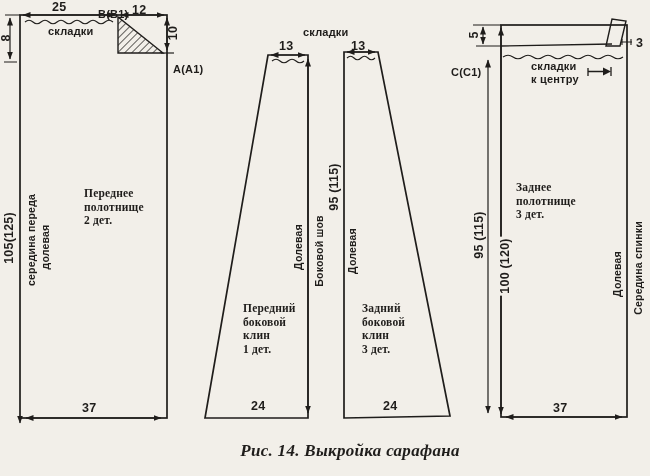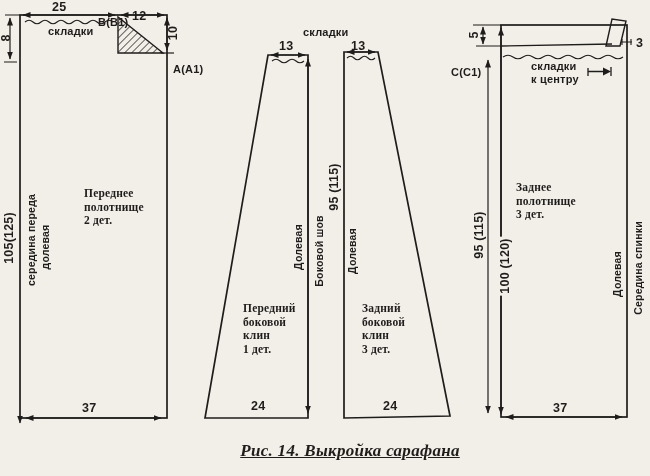--- a/index.html
+++ b/index.html
@@ -6,21 +6,21 @@
   .stage{position:relative;width:650px;height:476px;background:#f2efe9;overflow:hidden;
          font-family:"Liberation Sans",sans-serif;color:#1f1d1b;}
   .stage svg{position:absolute;left:0;top:0;}
   .lbl{position:absolute;font:700 11px/1.15 "Liberation Sans",sans-serif;color:#1f1d1b;letter-spacing:.2px;}
   .dim{font-size:12.5px;}
   .vlabel{transform:translate(-50%,-50%) rotate(-90deg);white-space:nowrap;}
   .small{font-size:10.5px;}
   .name{font-size:11.5px;line-height:1.18;white-space:pre-line;font-family:Liberation Serif, serif;}
   .pre{white-space:pre-line;}
   .onpaper{background:#f2efe9;padding:0 2px;}
-  .caption{font:italic 700 17px "Liberation Serif",serif;letter-spacing:.3px;text-decoration:underline;}
+  .caption{font:italic 700 17px "Liberation Serif",serif;letter-spacing:.3px;}
 </style>
 </head>
 <body>
 
 <div class="stage">
 
   <svg width="650" height="476" viewBox="0 0 650 476">
     <defs>
       <marker id="ah" markerWidth="10" markerHeight="8" refX="7.5" refY="3" orient="auto-start-reverse" markerUnits="userSpaceOnUse">
         <path d="M0,0 L8,3 L0,6 z" fill="#1f1d1b"></path>
@@ -73,22 +73,22 @@
       <line x1="506" y1="417" x2="622" y2="417" stroke-width="1.2" marker-start="url(#ah)" marker-end="url(#ah)"></line>
 
       <g>
         <path d="M588,68 V76 M588,71.5 H604 M611,67 V76" stroke-width="1.3"></path>
         <path d="M603,67.5 L611,71.5 L603,75.5 z" fill="#1f1d1b" stroke="none"></path>
       </g>
     </g>
   </svg>
 
   <div class="lbl dim" style="left:52px;top:0px">25</div>
-  <div class="lbl" style="left:98px;top:16px">В(В1)</div>
-  <div class="lbl dim" style="left:132px;top:9px">12</div>
+  <div class="lbl" style="left:98px;top:8px">В(В1)</div>
+  <div class="lbl dim" style="left:132px;top:3px">12</div>
   <div class="lbl dim vlabel" style="left:6px;top:38px">8</div>
   <div class="lbl dim vlabel" style="left:173px;top:33px">10</div>
   <div class="lbl" style="left:173px;top:63px">А(А1)</div>
   <div class="lbl" style="left:48px;top:25px">складки</div>
   <div class="lbl dim vlabel" style="left:9px;top:238px">105(125)</div>
   <div class="lbl small vlabel" style="left:31px;top:240px">середина переда</div>
   <div class="lbl small vlabel" style="left:45px;top:247px">долевая</div>
   <div class="lbl name" style="left:84px;top:187px">Переднее
 полотнище
 2 дет.</div>

